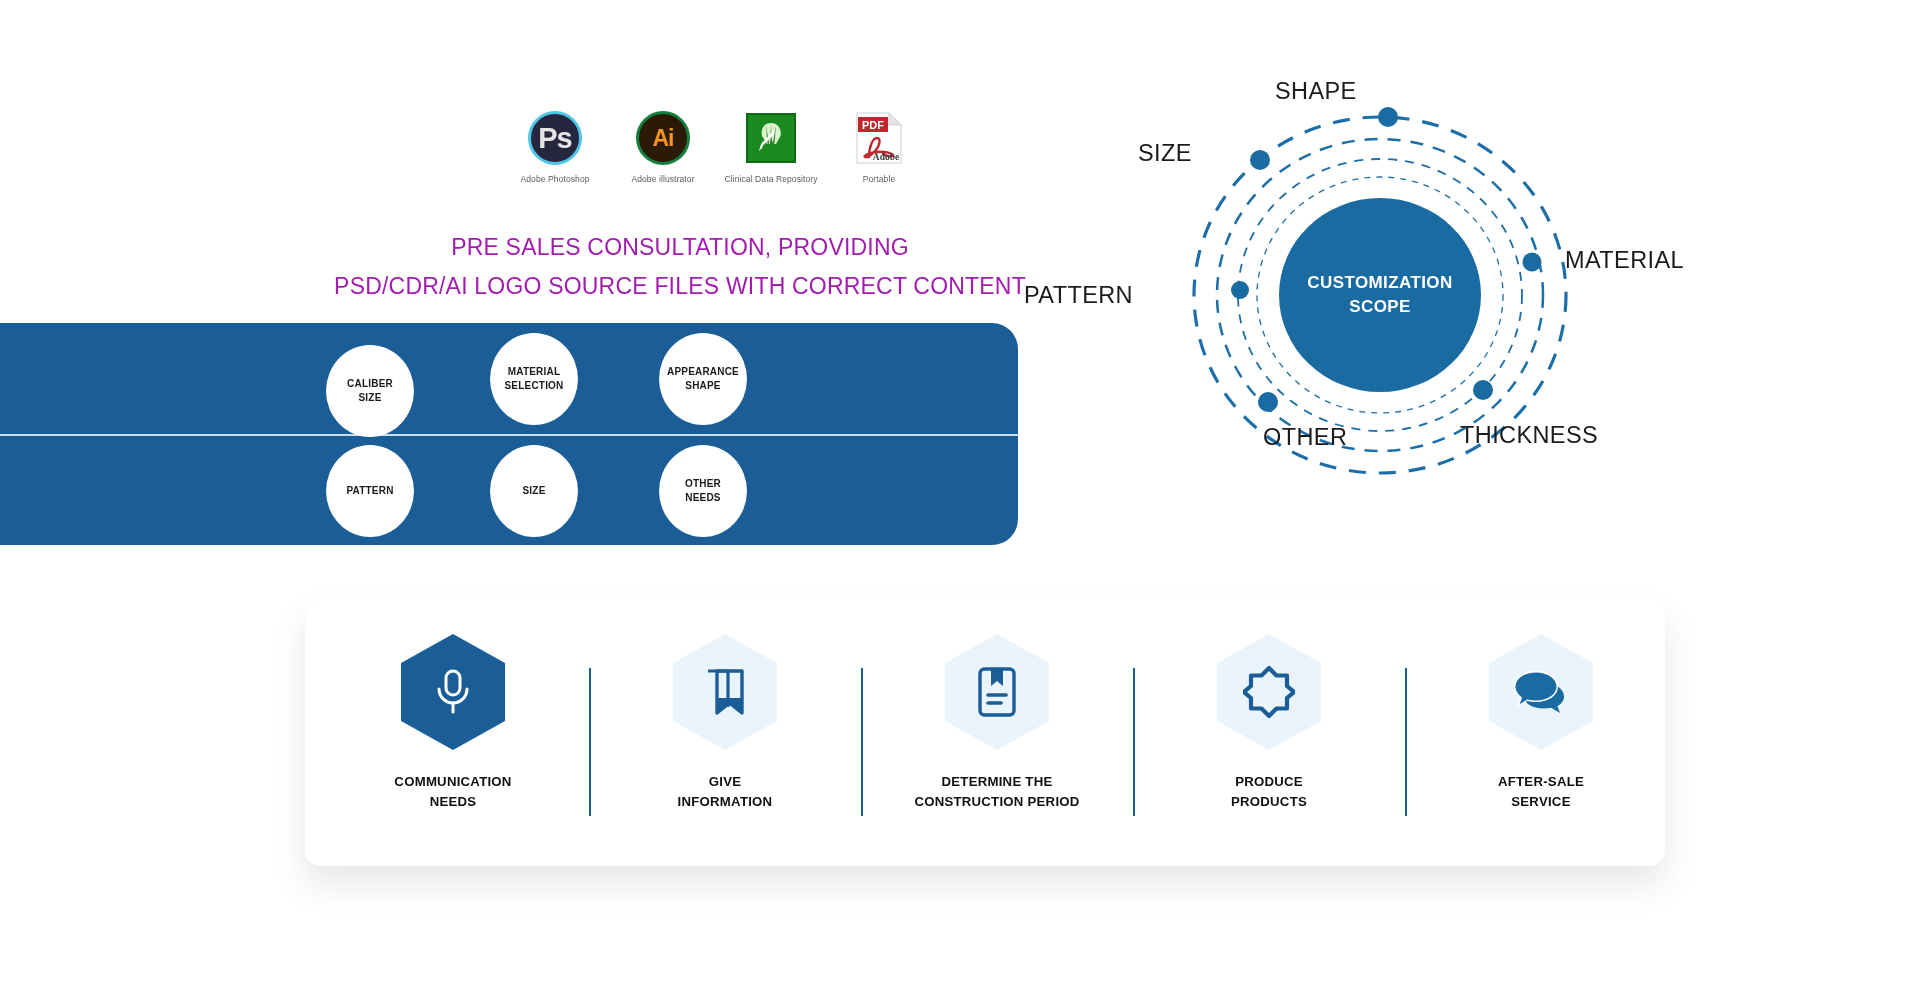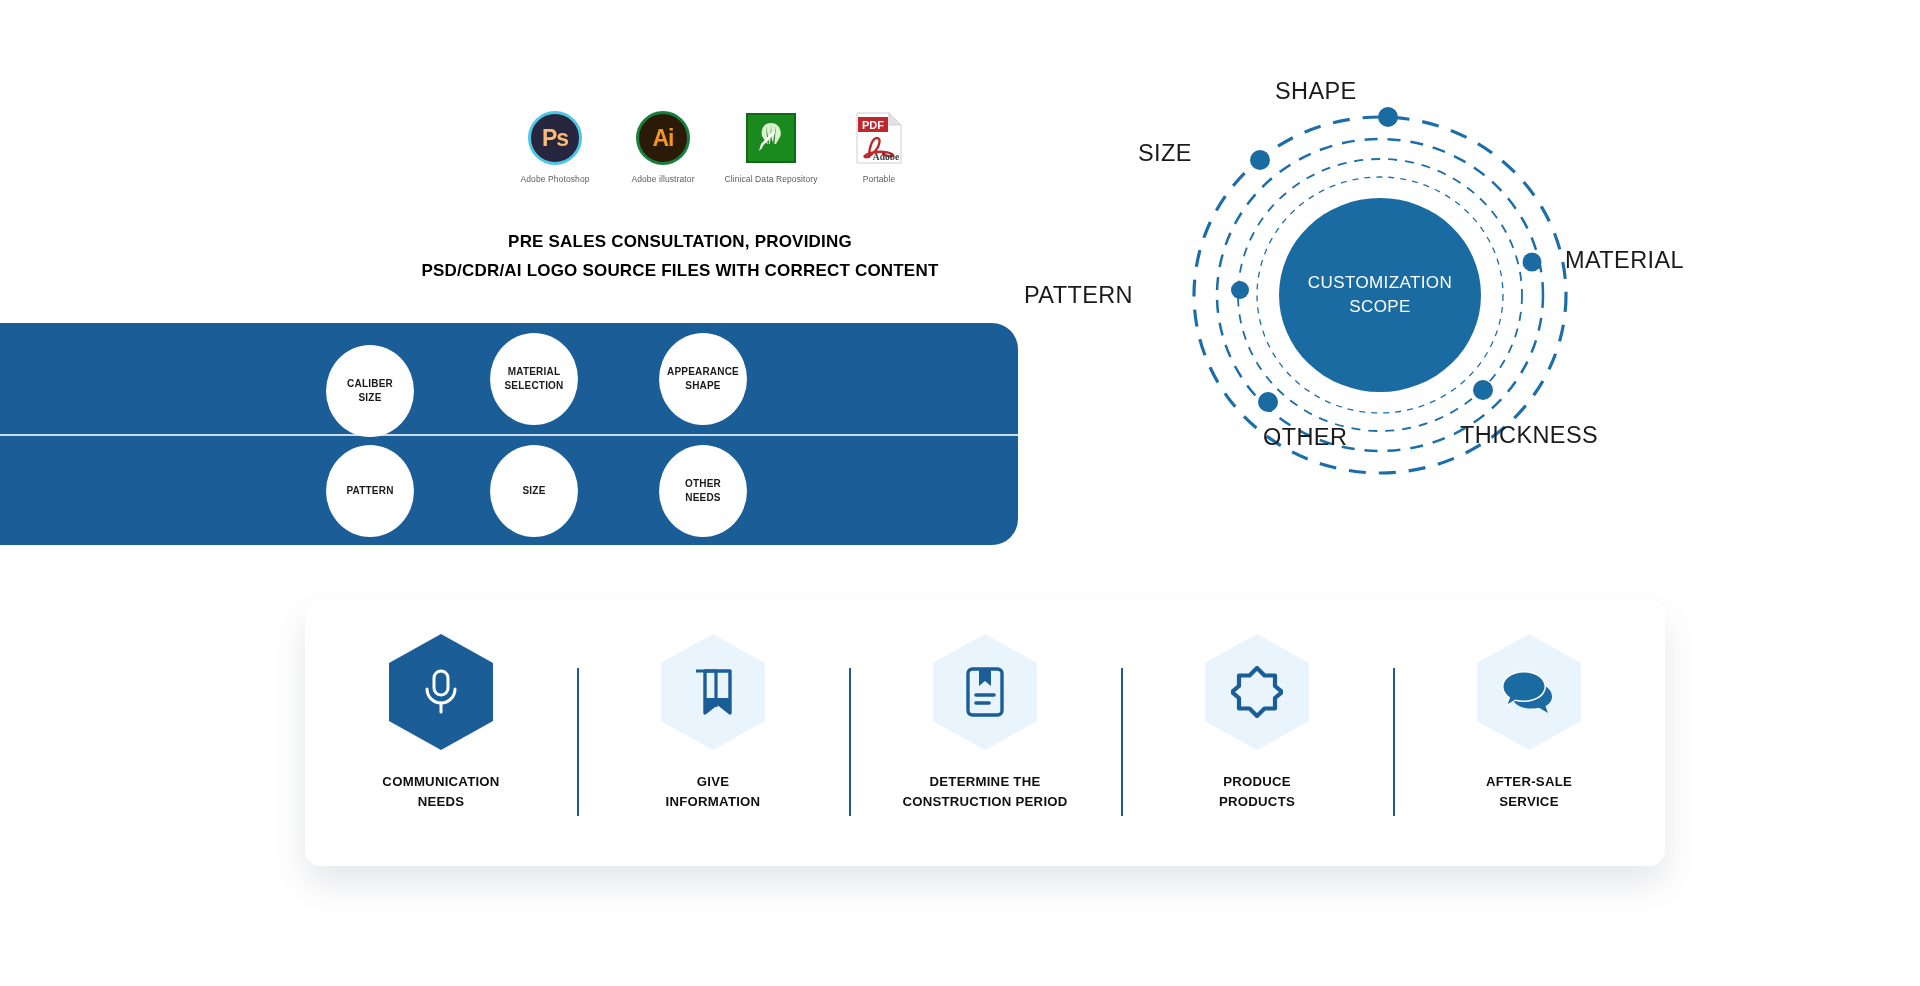--- a/index.html
+++ b/index.html
@@ -13,60 +13,60 @@
 
   
   .sw-row { position:absolute; left:515px; top:110px; display:flex; gap:28px; }
   .sw-item { width:80px; display:flex; flex-direction:column; align-items:center; }
   .sw-badge { width:56px; height:56px; display:flex; align-items:center; justify-content:center; }
   .sw-label { margin-top:9px; font-size:8.5px; color:#5b5b5b; text-align:center;
               line-height:1.15; letter-spacing:.1px; white-space:nowrap; }
 
   .ps-circle { width:54px; height:54px; border-radius:50%; background:#27263f;
                border:3px solid #4ec6e8; display:flex; align-items:center; justify-content:center;
-               font-size:23px; font-weight:bold; color:#fdba74; font-family:"Liberation Sans",sans-serif;
+               font-size:29px; font-weight:bold; color:#e5e5e5; font-family:"Liberation Sans",sans-serif;
                letter-spacing:-1px; }
   .ai-circle { width:54px; height:54px; border-radius:50%; background:#2b1a08;
                border:3px solid #15803d; display:flex; align-items:center; justify-content:center;
                font-size:23px; font-weight:bold; color:#f3951f; letter-spacing:-1px; }
   .cdr-box { width:50px; height:50px; background:#1a8a1e; border:2px solid #0e6b13;
              display:flex; align-items:center; justify-content:center; }
   .pdf-box { width:48px; height:52px; position:relative; }
 
   
   .headline { position:absolute; left:0; top:228px; width:1360px; text-align:center; }
-  .headline div { font-size:17px; font-weight:bold; color:#000000; letter-spacing:.2px;
+  .headline div { font-size:23px; font-weight:normal; color:#a21caf; letter-spacing:.2px;
                   line-height:1.68; }
 
   
   .banner { position:absolute; left:-24px; top:323px; width:1042px; height:222px;
             background:#1b5d96; border-radius:26px; }
   .banner-split { position:absolute; left:0; top:111px; width:100%; height:1.5px;
                   background:#eaf3fa; opacity:.85; }
   .bubble { position:absolute; width:88px; height:92px; border-radius:50%;
             background:#ffffff; display:flex; flex-direction:column;
             align-items:center; justify-content:center; }
   .bubble span { font-size:10px; font-weight:bold; color:#1a1a1a; line-height:1.45;
                  letter-spacing:.2px; text-align:center; white-space:nowrap; }
 
   
   .orbit { position:absolute; left:1020px; top:60px; width:720px; height:470px; }
   .orbit svg { position:absolute; left:0; top:0; }
   .core-text { position:absolute; left:50%; top:50%; transform:translate(-50%,-50%);
                width:200px; text-align:center; }
-  .core-text div { font-size:17px; font-weight:normal; color:#ffffff; line-height:1.42;
+  .core-text div { font-size:17px; font-weight:bold; color:#ffffff; line-height:1.42;
                    letter-spacing:.4px; }
   .orb-lbl { position:absolute; font-size:23.5px; color:#1b1b1b; letter-spacing:.4px;
              white-space:nowrap; font-family:"Liberation Sans", sans-serif; }
 
   
   .proc-card { position:absolute; left:305px; top:600px; width:1360px; height:266px;
                background:#ffffff; border-radius:16px;
                box-shadow:0 18px 34px rgba(60,70,90,.13); }
-  .proc-row { position:absolute; left:0; top:0; width:100%; height:100%;
+  .proc-row { position:absolute; left:12px; top:0; width:100%; height:100%;
               display:flex; align-items:flex-start; }
   .proc-step { flex:1 1 0; position:relative; height:100%;
                display:flex; flex-direction:column; align-items:center; padding-top:34px; }
   .proc-step + .proc-step::before { content:""; position:absolute; left:0; top:68px;
                width:1.6px; height:148px; background:#1a5c8c; }
   .hexwrap { position:relative; width:104px; height:116px;
              display:flex; align-items:center; justify-content:center; }
   .hex { position:absolute; left:0; top:0; width:104px; height:116px;
          clip-path:polygon(50% 0%,100% 25%,100% 75%,50% 100%,0% 75%,0% 25%);
          background:#eaf4fc; }

